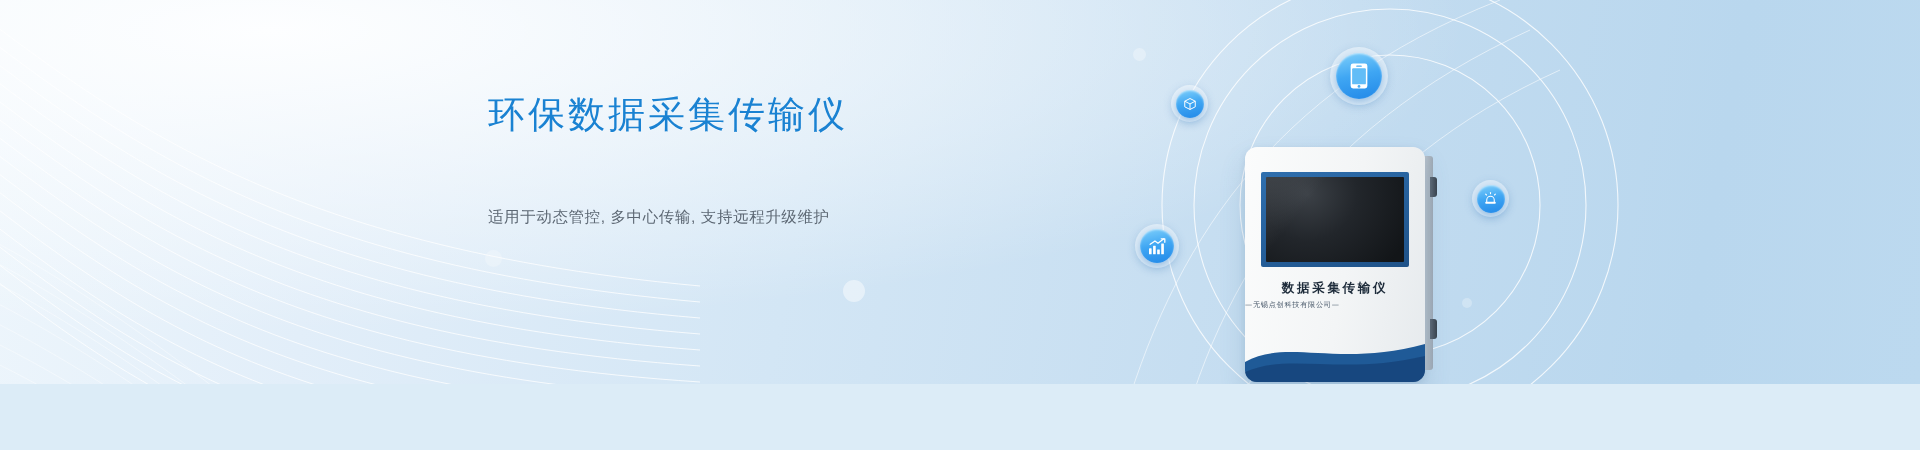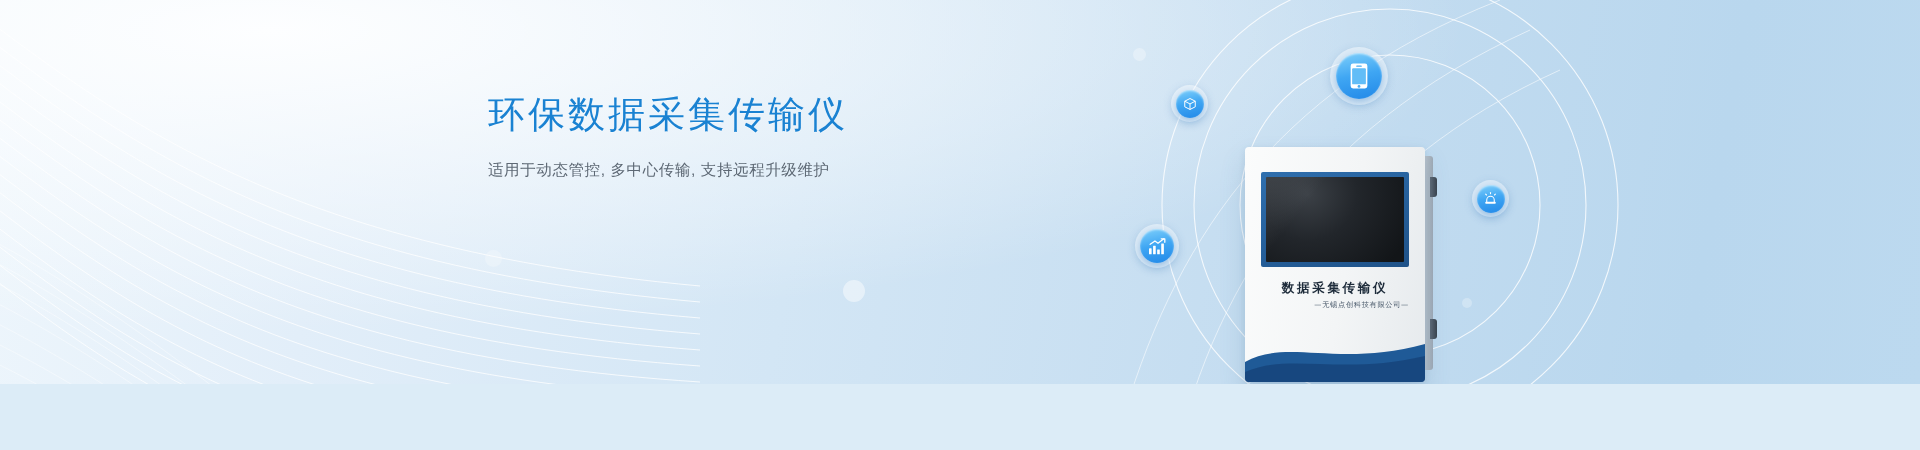--- a/index.html
+++ b/index.html
@@ -28,21 +28,21 @@
   
   .arcs { position:absolute; left:1060px; top:-40px; width:560px; height:560px; }
 
   
   .textwrap { position:absolute; left:488px; top:92px; width:560px; }
   .title {
     font-size:37px; line-height:1.22; letter-spacing:3px;
     color:#1a82d2; font-weight:400;
     text-shadow:0 1px 0 rgba(255,255,255,.35);
   }
-  .sublist { margin-top:18px; }
+  .sublist { margin-top:65px; }
   .subline {
     font-size:15.5px; line-height:30px; letter-spacing:.6px;
     color:#5d6874;
   }
 
   
   .device { position:absolute; left:1245px; top:147px; width:180px; height:235px; }
   .dev-side {
     position:absolute; right:-8px; top:9px; width:10px; height:214px;
     background:linear-gradient(90deg,#c4cdd6,#9ea9b4);
@@ -51,21 +51,21 @@
   .dev-nub {
     position:absolute; right:-12px; width:7px; height:20px;
     background:linear-gradient(90deg,#5f6a76,#39424c);
     border-radius:0 3px 3px 0;
   }
   .dev-nub.a { top:30px; }
   .dev-nub.b { top:172px; }
   .dev-body {
     position:absolute; inset:0;
     background:linear-gradient(100deg,#fbfcfc 0%,#f3f5f6 55%,#e6eaed 100%);
-    border-radius:4px;
+    border-radius:12px;
     box-shadow:0 14px 26px rgba(70,110,150,.20), 0 2px 6px rgba(70,110,150,.14);
     overflow:hidden;
   }
   .screen-frame {
     position:absolute; left:16px; top:25px; right:16px; height:95px;
     background:linear-gradient(160deg,#2f6fae,#255f9a 55%,#1f5288);
     padding:5px; border-radius:2px;
   }
   .screen {
     width:100%; height:100%;
@@ -75,22 +75,22 @@
     border-radius:1px;
   }
   .dev-label {
     position:absolute; left:0; right:0; top:133px;
     text-align:center;
     font-family:"DejaVu Sans", sans-serif;
     font-size:12.6px; font-weight:700; letter-spacing:2.6px;
     color:#1d2b3a;
   }
   .dev-sublabel {
-    position:absolute; left:0; right:16px; top:153px;
-    text-align:right;
+    position:absolute; left:0; right:6px; top:153px;
+    text-align:left;
     font-family:"DejaVu Sans", sans-serif;
     font-size:7.2px; letter-spacing:.7px;
     color:#4a5a6b;
   }
   .dev-wave { position:absolute; left:0; right:0; bottom:0; height:50px; }
 
   
   .bub {
     position:absolute; border-radius:50%;
     background:rgba(255,255,255,.42);

